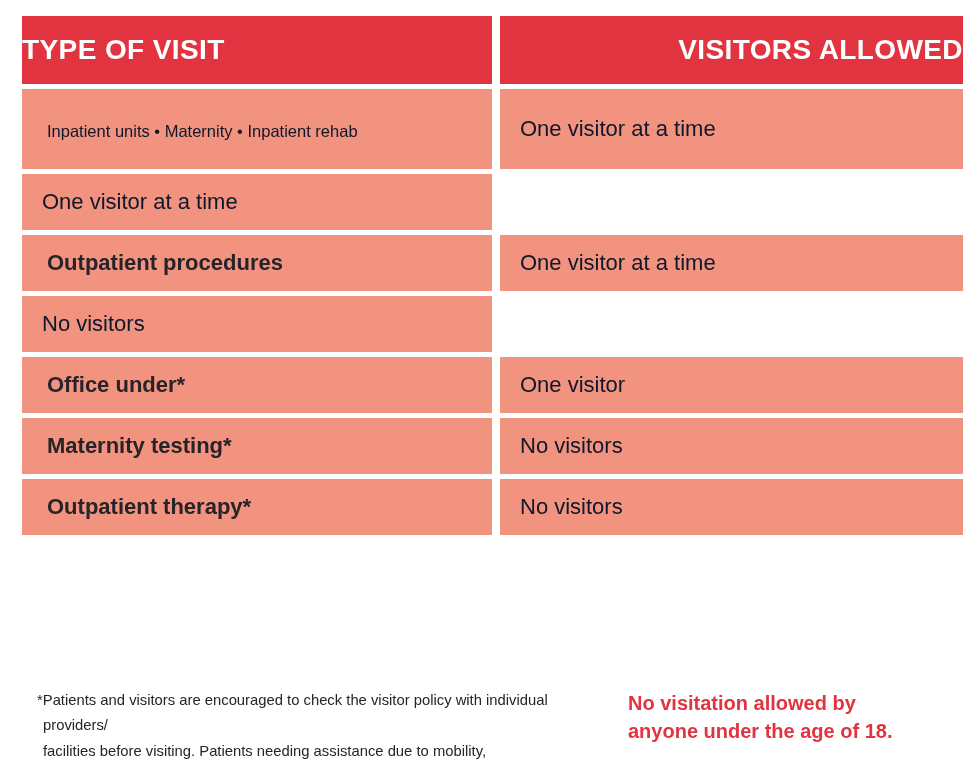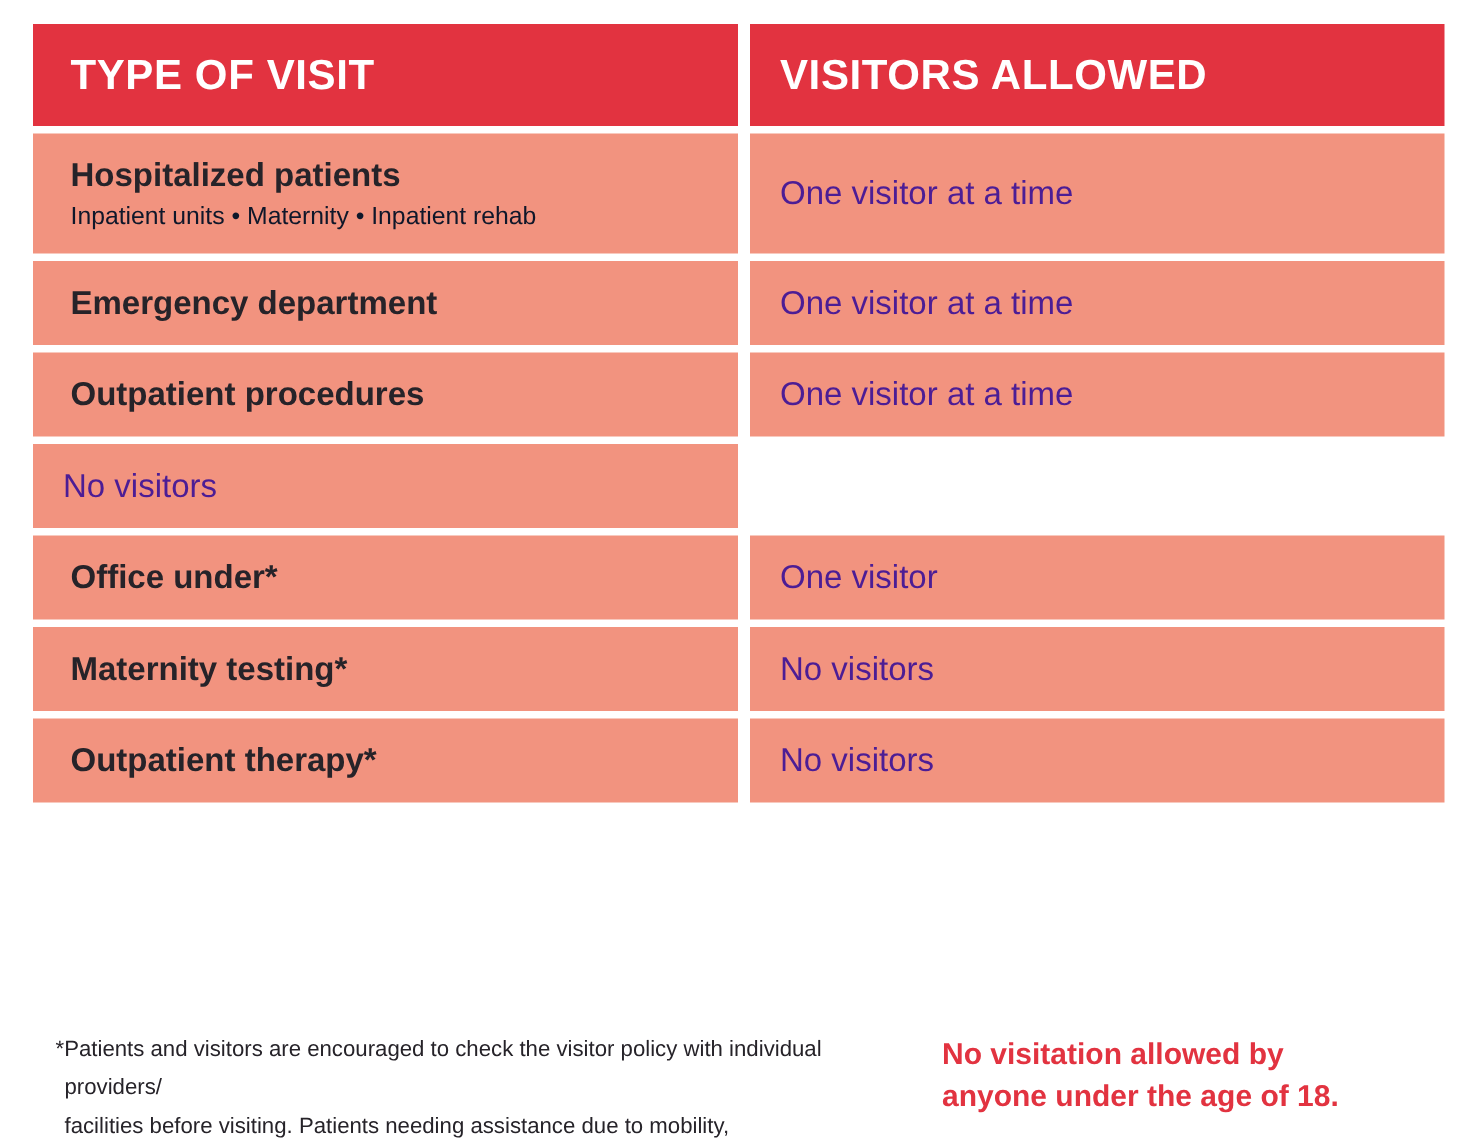--- a/index.html
+++ b/index.html
@@ -33,23 +33,22 @@
   }
   .cell {
     display: flex;
     flex-direction: column;
     justify-content: center;
     box-sizing: border-box;
   }
   .header-row .cell {
     background: #E23340;
     min-height: 68px;
-    padding-left: 25px;
   }
-  .header-row .cell.allowed-cell { padding-left: 20px; }
+  .header-row .cell.allowed-cell { padding-left: 20px; align-items: flex-end; }
   .header-label {
     color: #ffffff;
     font-size: 28px;
     font-weight: 700;
     letter-spacing: 0.4px;
     text-transform: uppercase;
   }
   .data-row .cell {
     background: #F2937F;
     min-height: 56px;
@@ -66,21 +65,21 @@
     line-height: 1.22;
     white-space: pre-line;
   }
   .type-sub {
     color: #0f172a;
     font-size: 16.5px;
     font-weight: 400;
     margin-top: 4px;
   }
   .allowed-label {
-    color: #4c1d95;
+    color: #0f172a;
     font-size: 22px;
     font-weight: 400;
   }
   .footer {
     position: absolute;
     left: 37px;
     top: 688px;
     width: 926px;
     display: flex;
     justify-content: space-between;
@@ -116,33 +115,29 @@
       <div class="cell type-cell">
         <span class="header-label">TYPE OF VISIT</span>
       </div>
       <div class="cell allowed-cell">
         <span class="header-label">VISITORS ALLOWED</span>
       </div>
     </div>
 
     <div class="row data-row tall">
       <div class="cell type-cell">
-        <span class="type-label">Hospitalized patients</span>
         <span class="type-sub">Inpatient units • Maternity • Inpatient rehab</span>
       </div>
       <div class="cell allowed-cell">
         <span class="allowed-label">One visitor at a time</span>
       </div>
     </div>
 
 
     <div class="row data-row">
-      <div class="cell type-cell">
-        <span class="type-label">Emergency department</span>
-      </div>
       <div class="cell allowed-cell">
         <span class="allowed-label">One visitor at a time</span>
       </div>
     </div>
 
     <div class="row data-row">
       <div class="cell type-cell">
         <span class="type-label">Outpatient procedures</span>
       </div>
       <div class="cell allowed-cell">

